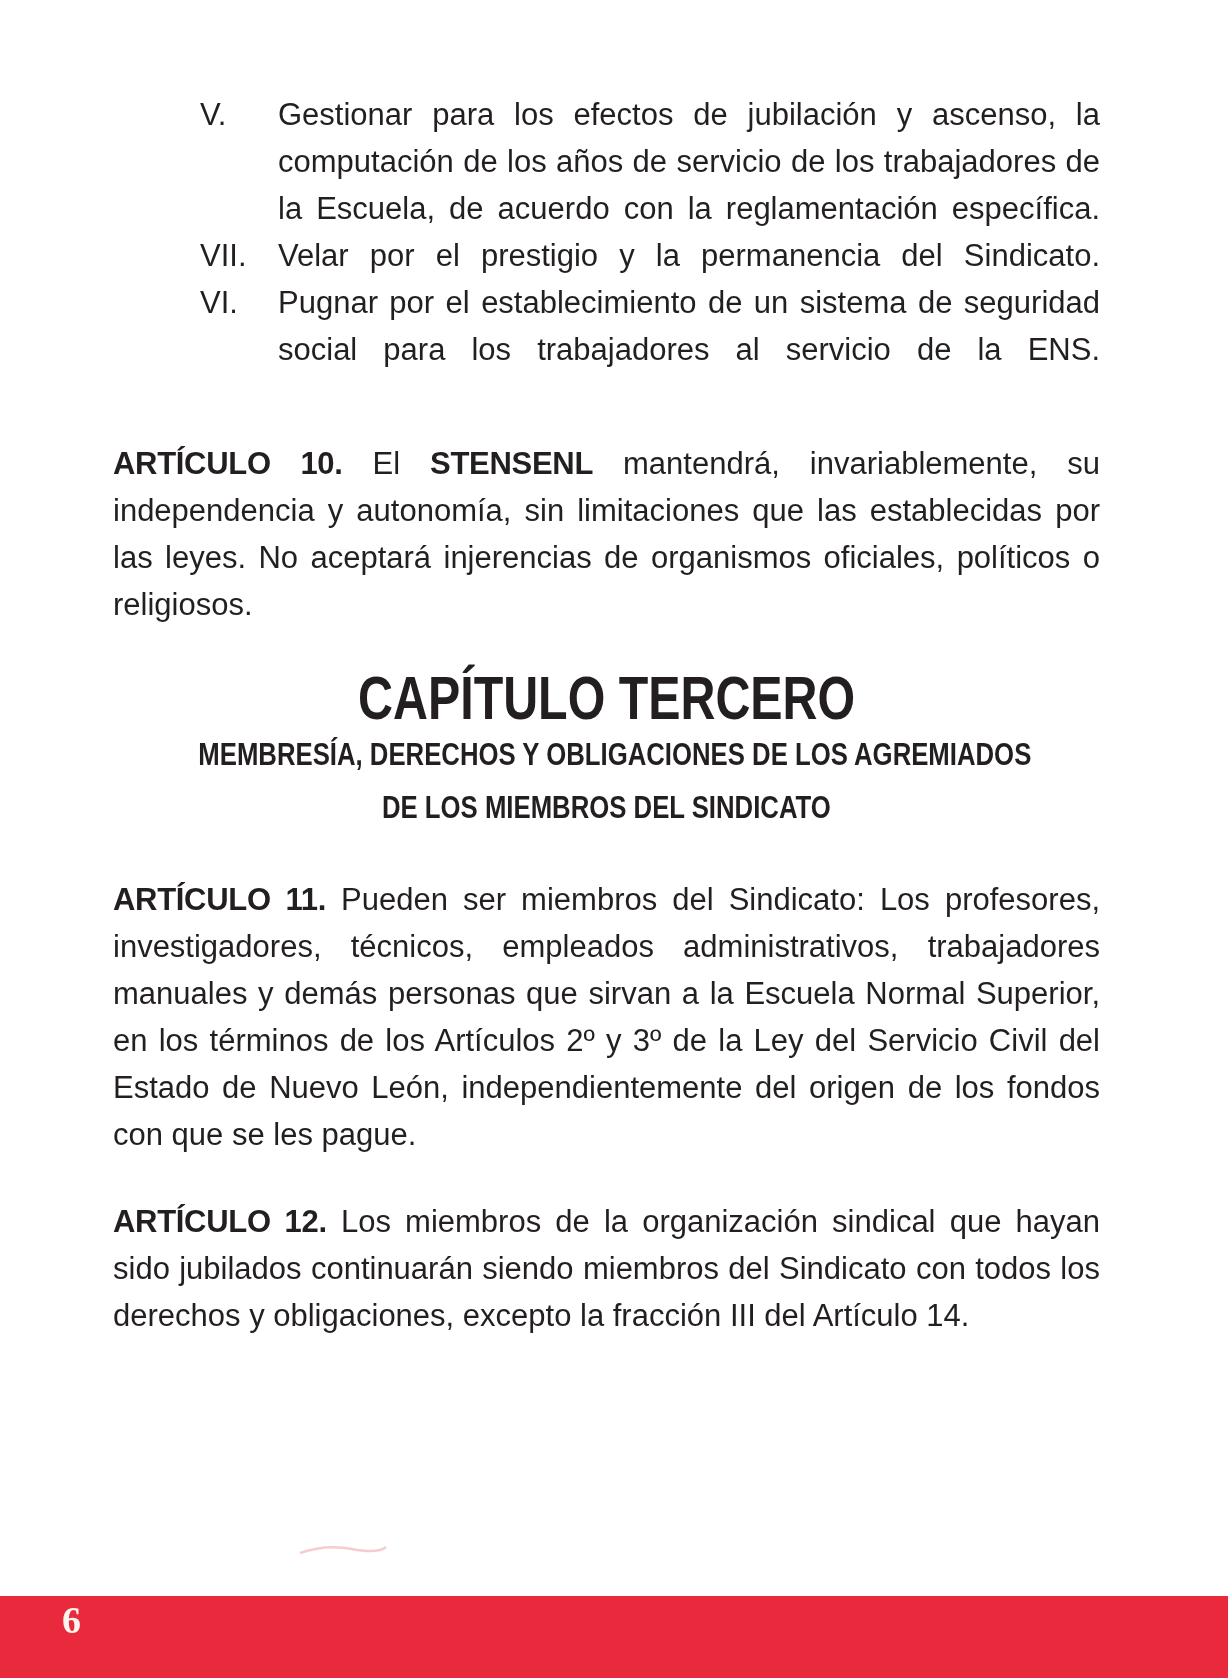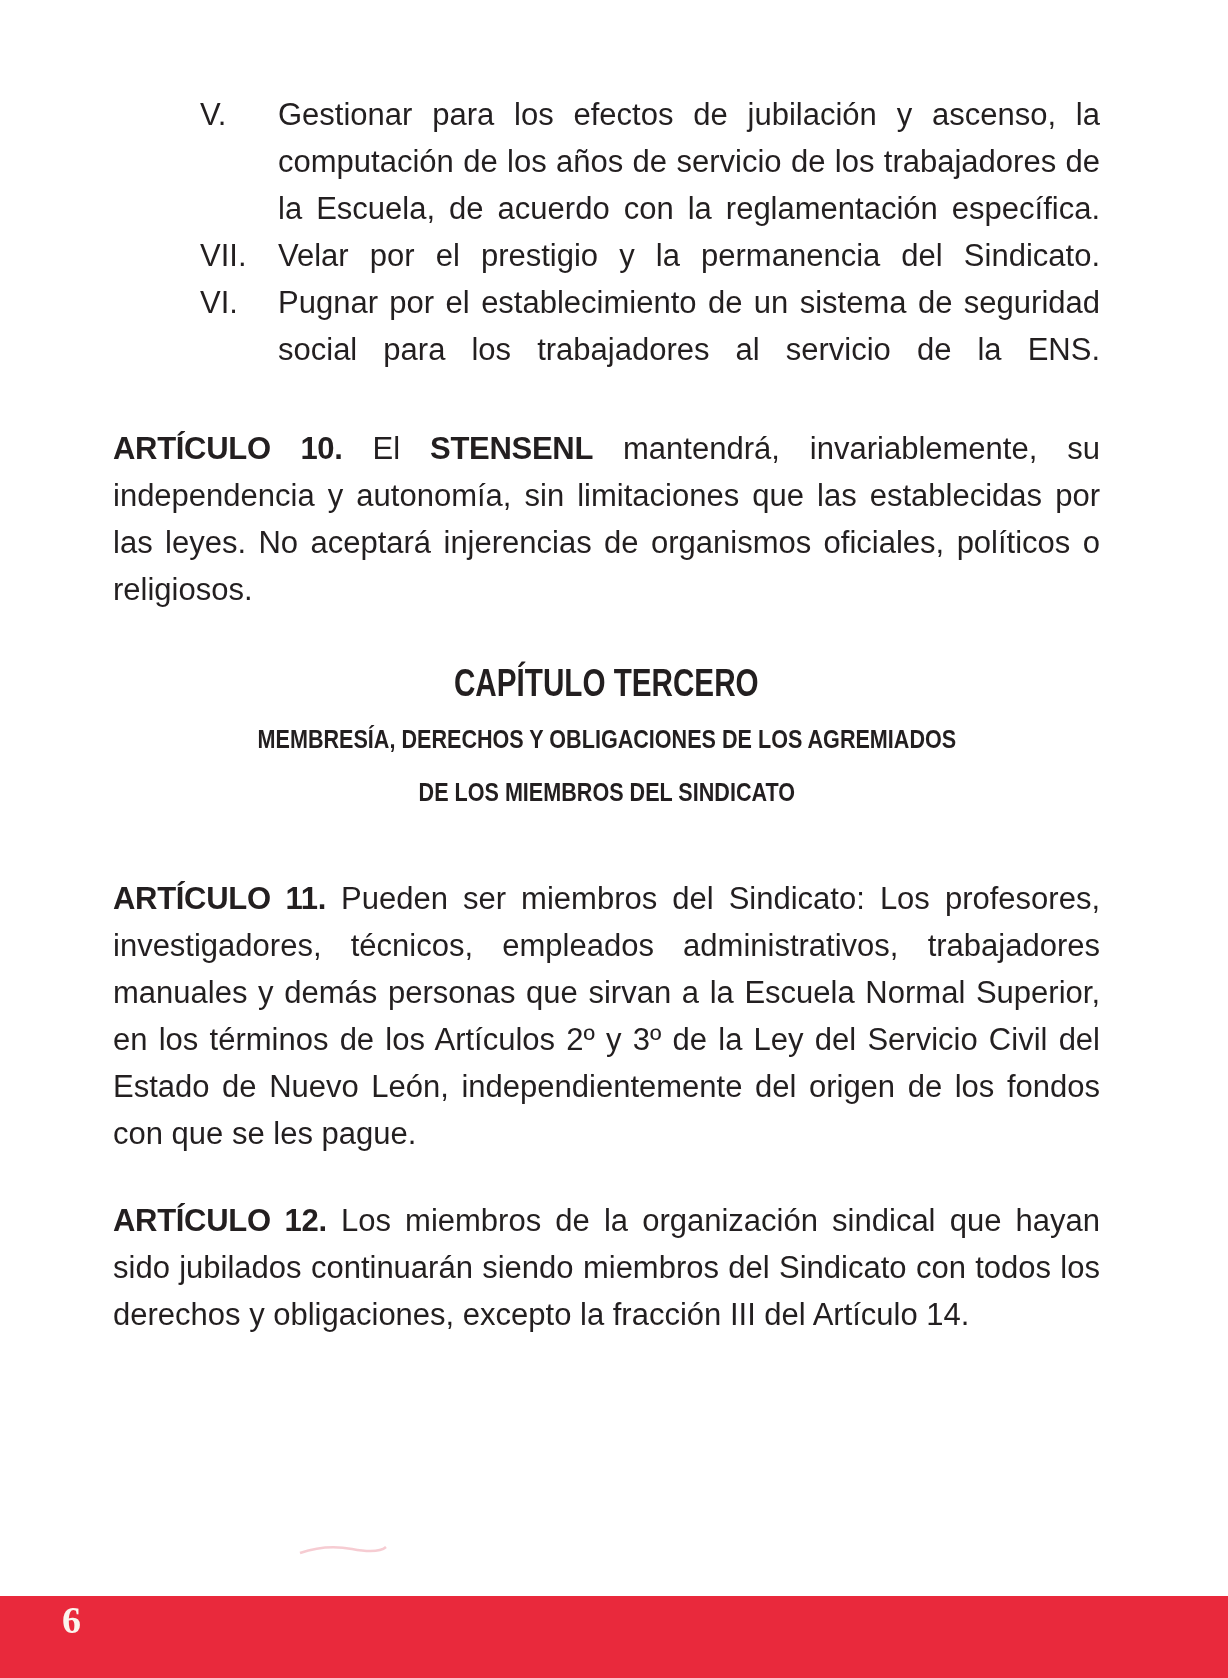--- a/index.html
+++ b/index.html
@@ -34,38 +34,38 @@
   }
   .list-item .num {
     position: absolute;
     left: 87px;
     top: 0;
     text-align: left;
   }
   
   .article { margin: 0; text-align: justify; }
   .article b { font-weight: bold; letter-spacing: -0.3px; }
-  .article-10 { margin-top: 52px; }
-  .article-11 { margin-top: 56px; }
+  .article-10 { margin-top: 67px; }
+  .article-11 { margin-top: 42px; }
   .article-12 { margin-top: 40px; }
   
   .chapter-title {
     margin-top: 43px;
     text-align: center;
     font-weight: bold;
-    font-size: 38px;
+    font-size: 62px;
     line-height: 54px;
     white-space: nowrap;
   }
   .chapter-title .squeeze { display: inline-block; transform: scaleX(0.78); transform-origin: center; }
   .chapter-subtitle {
     margin-top: 3px;
     text-align: center;
     font-weight: bold;
-    font-size: 26px;
+    font-size: 31px;
     line-height: 53px;
     white-space: nowrap;
   }
   .chapter-subtitle .line { display: block; }
   .chapter-subtitle .squeeze { display: inline-block; transform: scaleX(0.83); transform-origin: center; }
   
   .footer-bar {
     position: absolute;
     left: 0;
     right: 0;

